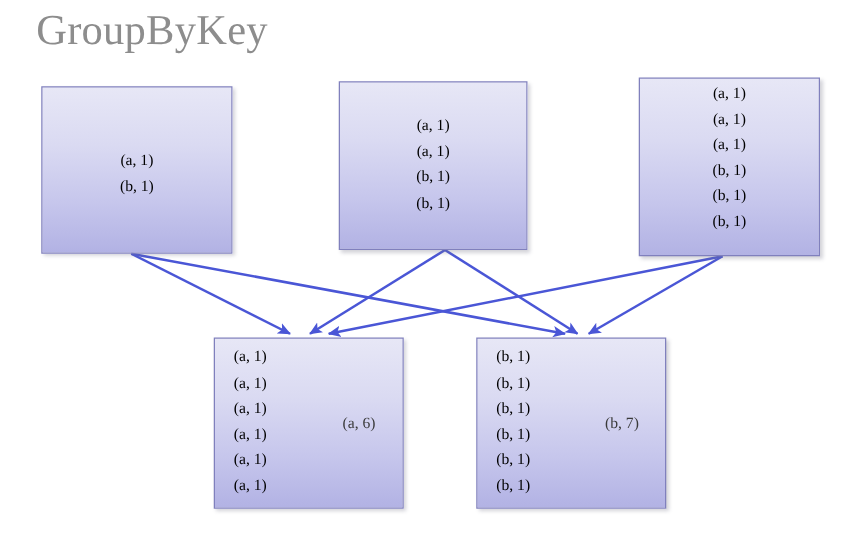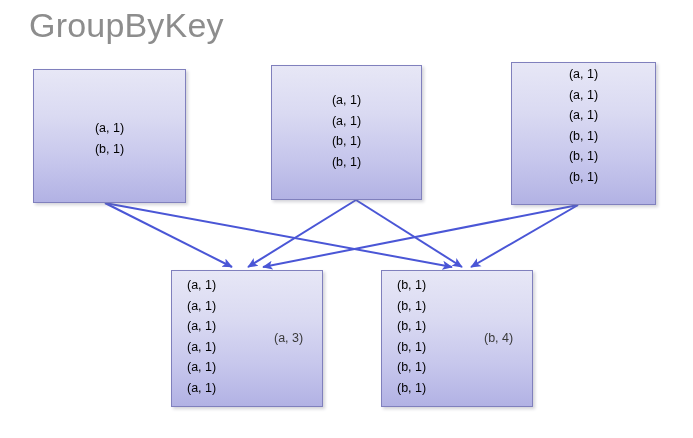--- a/index.html
+++ b/index.html
@@ -6,21 +6,21 @@
     margin: 0;
     padding: 0;
     background: #ffffff;
   }
   #page {
     position: relative;
     width: 693px;
     height: 413px;
     background: #ffffff;
     overflow: hidden;
-    font-family: Liberation Sans, sans-serif;
+    font-family: Liberation Serif, serif;
   }
   #title {
     position: absolute;
     left: 29px;
     top: 6px;
     font-size: 34px;
     font-weight: 300;
     letter-spacing: 0.2px;
     color: #8d8d8d;
     white-space: nowrap;
@@ -101,24 +101,24 @@
 (b, 1)
 (b, 1)
 (b, 1)</div>
       <div class="box" style="left: 171px; top: 270px; width: 152px; height: 137px;"></div>
       <div class="box-lines left-lines" style="left: 187px; top: 275px;">(a, 1)
 (a, 1)
 (a, 1)
 (a, 1)
 (a, 1)
 (a, 1)</div>
-      <div class="result-value" style="left: 274px; top: 331px;">(a, 3)</div>
+      <div class="result-value" style="left: 274px; top: 331px;">(a, 6)</div>
       <div class="box" style="left: 381px; top: 270px; width: 152px; height: 137px;"></div>
       <div class="box-lines left-lines" style="left: 397px; top: 275px;">(b, 1)
 (b, 1)
 (b, 1)
 (b, 1)
 (b, 1)
 (b, 1)</div>
-      <div class="result-value" style="left: 484px; top: 331px;">(b, 4)</div>
+      <div class="result-value" style="left: 484px; top: 331px;">(b, 7)</div>
     </div>
 
 </div>
 
 </body></html>

